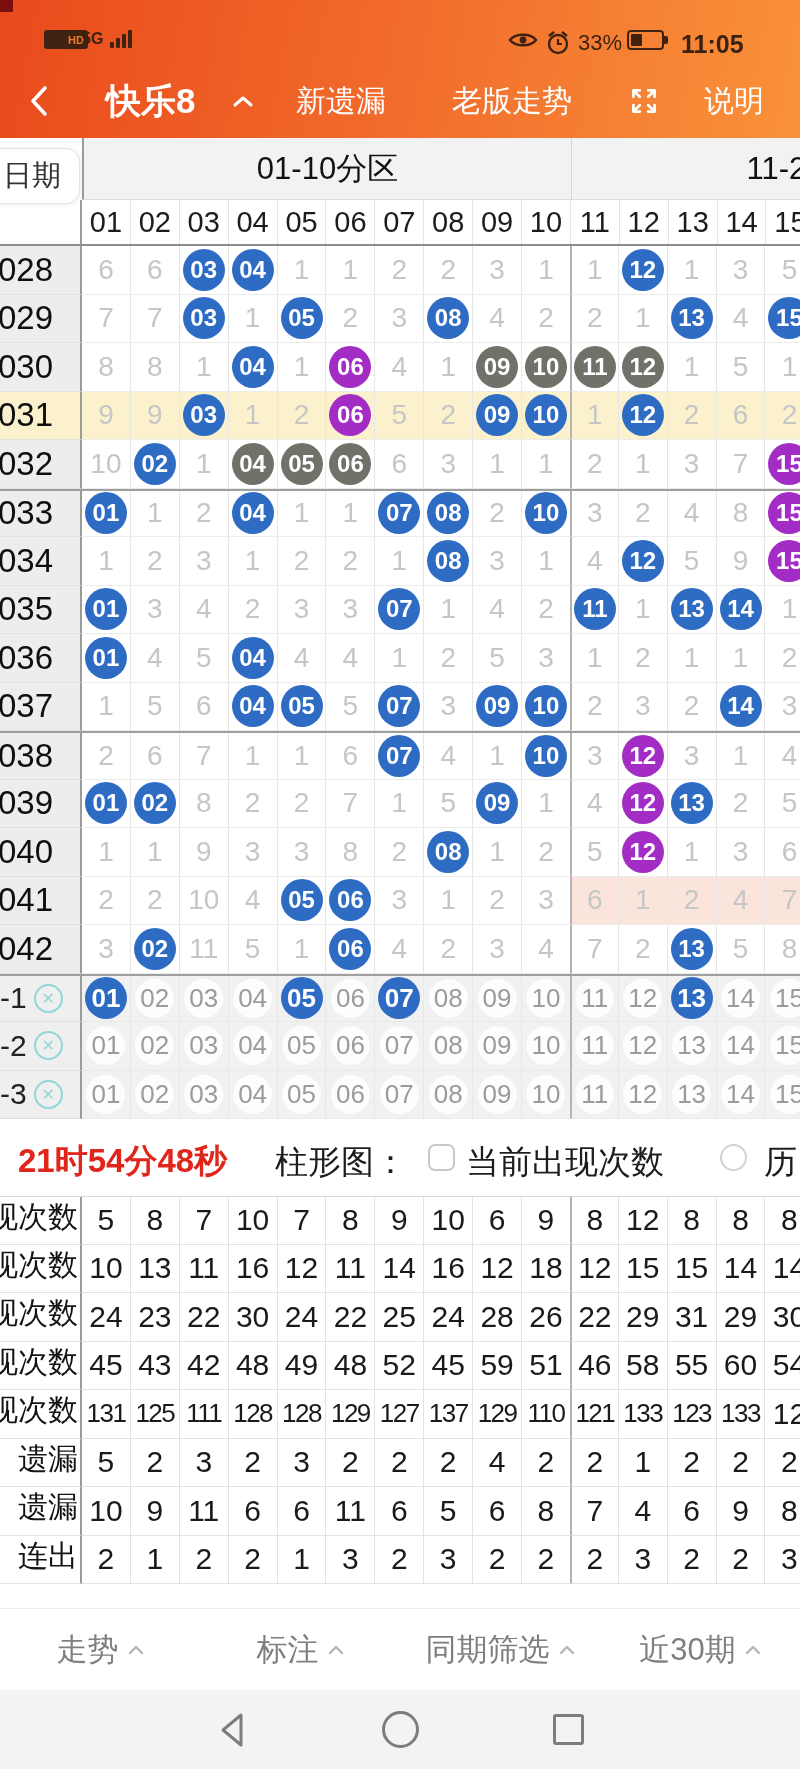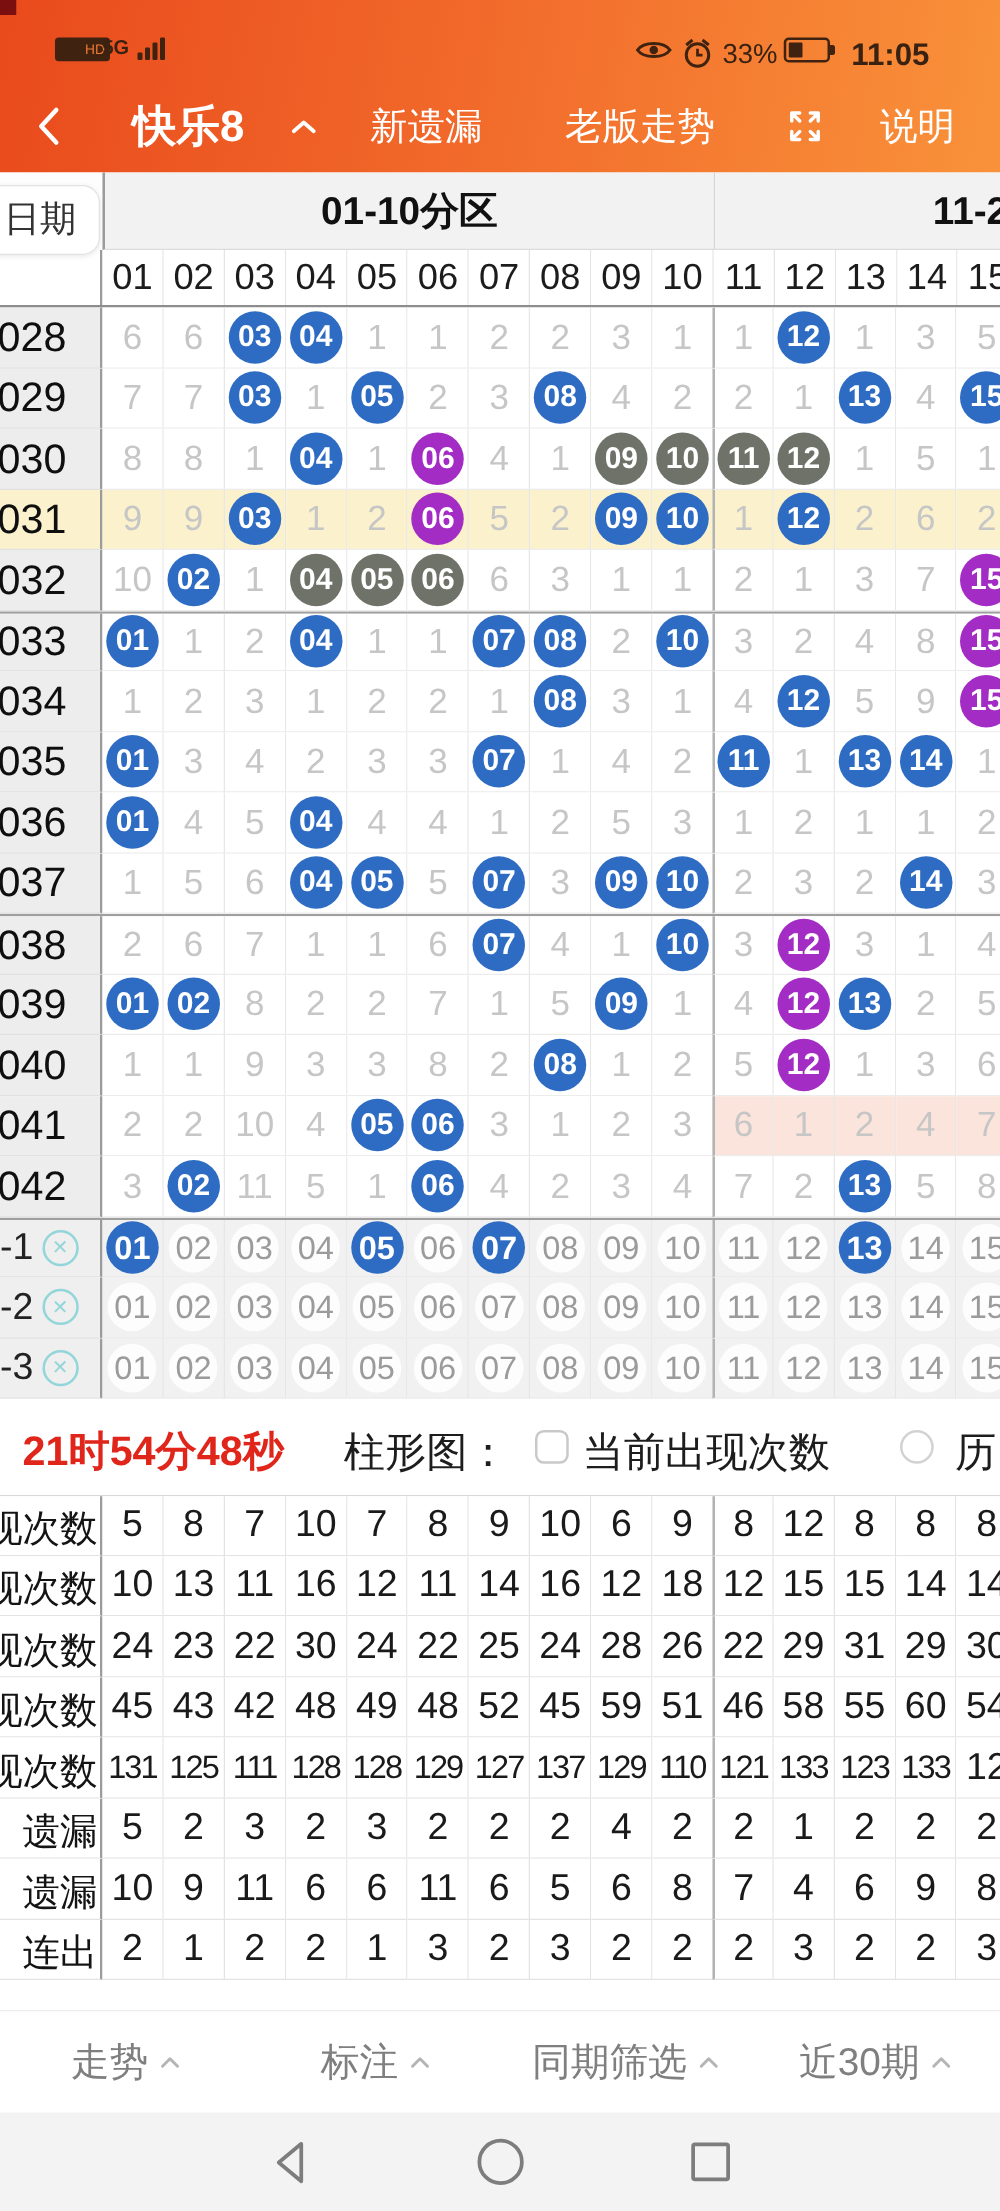--- a/index.html
+++ b/index.html
@@ -6,41 +6,41 @@
   *{box-sizing:border-box;}
   .screen{position:relative;width:800px;height:1769px;background:#fff;overflow:hidden;
     font-family:"Liberation Sans","DejaVu Sans",sans-serif;margin:0 auto;}
   
   .topbar{position:absolute;top:0;left:0;width:800px;height:138px;
     background:linear-gradient(100deg,#e94a1c 0%,#f1682a 45%,#f9923a 100%);}
   .recdot{position:absolute;top:0;left:0;width:13px;height:12px;background:#7b0e0e;}
   .statusbar{position:absolute;top:0;left:0;width:800px;height:64px;color:#3a2212;}
   .sb{position:absolute;top:30px;display:flex;align-items:center;}
   .hdbadge{left:44px;width:44px;height:19px;background:#3f2310;color:#f07a32;font-size:11px;
-    font-weight:normal;border-radius:3px;justify-content:center;padding-left:20px;}
+    font-weight:bold;border-radius:3px;justify-content:center;padding-left:20px;}
   .net5g{left:82px;font-size:16px;font-weight:bold;}
   .bars{left:110px;display:flex;align-items:flex-end;gap:2px;height:18px;}
   .bars i{display:block;width:4px;background:#3f2310;border-radius:1px;}
   .sb-eye{left:508px;} .sb-alarm{left:545px;}
   .pct{left:578px;font-size:22px;}
   .batt{left:627px;width:37px;height:20px;border:2px solid #3f2310;border-radius:4px;position:absolute;}
   .batt:after{content:"";position:absolute;right:-6px;top:4px;width:4px;height:8px;background:#3f2310;border-radius:0 2px 2px 0;}
   .batt i{position:absolute;left:2px;top:2px;width:11px;height:12px;background:#3f2310;border-radius:1px;}
   .clock{left:681px;font-size:25px;font-weight:bold;}
   .navbar{position:absolute;top:64px;left:0;width:800px;height:74px;color:#fff;text-decoration:underline;}
   .nv{position:absolute;top:0;height:74px;display:flex;align-items:center;}
   .nv-back{left:28px;} .nv-title{left:106px;font-size:35px;font-weight:bold;}
   .nv-caret{left:232px;} .nv-new{left:296px;font-size:30px;}
   .nv-old{left:452px;font-size:30px;} .nv-exp{left:626px;} .nv-help{left:704px;font-size:30px;}
   
   .gridarea{position:absolute;top:138px;left:0;width:800px;}
   .pheadrow{display:flex;height:62px;}
   .phead-sp{flex:0 0 82px;background:#fdfdfd;}
   .phead{flex:0 0 489px;background:#f2f2f2;display:flex;align-items:center;justify-content:center;
-    font-size:31px;font-weight:bold;color:#111;border-bottom:1px solid #dcdcdc;border-left:1px solid #d6d6d6;}
+    font-size:31px;font-weight:normal;color:#111;border-bottom:1px solid #dcdcdc;border-left:1px solid #d6d6d6;}
   .phead.first{border-left:2px solid #9b9b9b;}
   .colheadrow{display:flex;height:46px;border-bottom:2px solid #8d8d8d;}
   .ch-sp{flex:0 0 82px;background:#fff;border-right:2px solid #9b9b9b;}
   .ch{flex:0 0 48.9px;display:flex;align-items:center;justify-content:center;background:#fff;
     font-size:29px;font-weight:500;color:#1c1c1c;border-right:1px solid #e4e4e4;}
   .row{display:flex;height:48.5px;}
   .row.sep{border-top:2px solid #9f9f9f;}
   .rlabel{flex:0 0 82px;background:#ededed;border-right:2px solid #9b9b9b;border-bottom:1px solid #e1e1e1;
     display:flex;align-items:center;font-size:33px;color:#0f0f0f;overflow:hidden;}
   .rlabel span{margin-left:-2px;white-space:nowrap;}
@@ -76,21 +76,21 @@
   .clabel{position:absolute;left:275px;top:21px;font-size:33px;color:#1d1d1d;}
   .cbox{position:absolute;left:428px;top:25px;width:27px;height:27px;border:2px solid #c9c9c9;border-radius:7px;background:#fff;}
   .cboxlab{position:absolute;left:466px;top:21px;font-size:33px;color:#1d1d1d;}
   .cradio{position:absolute;left:720px;top:25px;width:27px;height:27px;border:2px solid #d2d2d2;border-radius:50%;background:#fff;}
   .cradlab{position:absolute;left:764px;top:21px;font-size:33px;color:#1d1d1d;}
   
   .stats{position:absolute;top:1196px;left:0;width:800px;}
   .srow{display:flex;height:48.5px;}
   .srow:first-child{border-top:1px solid #d8d8d8;}
   .slabel{flex:0 0 82px;border-right:2px solid #9b9b9b;border-bottom:1px solid #e3e3e3;background:#fff;
-    display:flex;align-items:flex-end;justify-content:flex-end;font-size:30px;color:#141414;overflow:hidden;}
+    display:flex;align-items:flex-start;justify-content:flex-end;font-size:30px;color:#141414;overflow:hidden;}
   .slabel span{margin-right:2px;white-space:nowrap;}
   .scell{flex:0 0 48.9px;display:flex;align-items:center;justify-content:center;background:#fff;
     border-right:1px solid #e3e3e3;border-bottom:1px solid #e3e3e3;font-size:30px;color:#1a1a1a;}
   .scell.pdiv{border-left:2px solid #b3b3b3;margin-left:-1px;}
   .scell.n3{font-size:26px;letter-spacing:-1.5px;}
   
   .toolbar{position:absolute;top:1608px;left:0;width:800px;height:82px;background:#fff;
     border-top:1px solid #ececec;display:flex;}
   .titem{flex:1;display:flex;align-items:center;justify-content:center;gap:9px;
     font-size:31px;color:#7f7f7f;}

